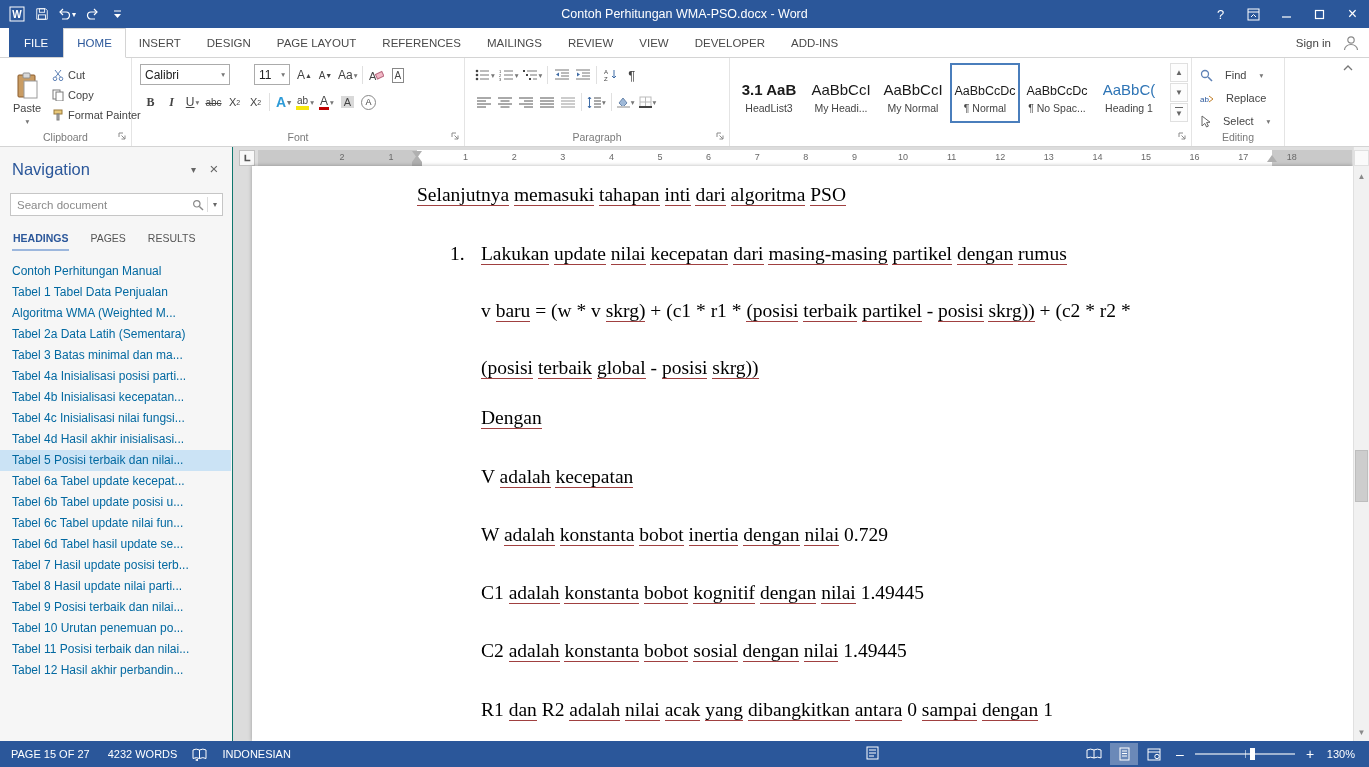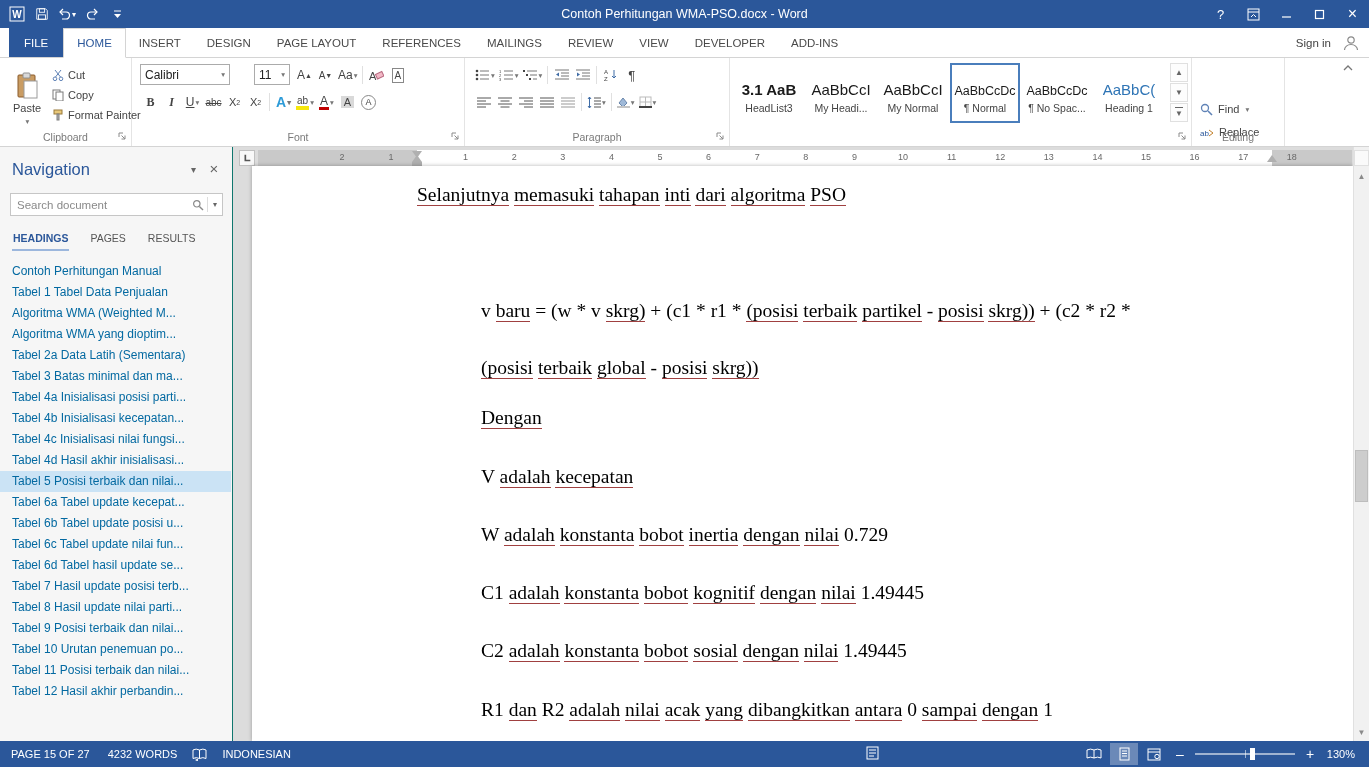--- a/index.html
+++ b/index.html
@@ -72,21 +72,21 @@
   .pv-bold { font-weight:bold; }
   .pv-small { font-size:12.5px; }
   .pv-accent { color:var(--heading-preview); }
   .sname { font-size:10.5px; color:#444; margin-top:4px; white-space:nowrap; overflow:hidden; max-width:66px; }
   .garrows { position:absolute; right:3px; top:5px; width:18px; }
   .gab { width:18px; height:19px; border:1px solid #e0e0e0; background:#fdfdfd; display:flex; align-items:center; justify-content:center; font-size:8px; color:#666; margin-bottom:1px; flex-direction:column; }
   .gab .bar { width:8px; height:1px; background:#666; margin-bottom:1px; }
 
   
   #grp-editing { left:1192px; width:93px; }
-  .erow { position:absolute; left:8px; display:flex; align-items:center; gap:5px; font-size:11px; color:#444; height:18px; white-space:nowrap;margin-top:34px; }
+  .erow { position:absolute; left:8px; display:flex; align-items:center; gap:12px; font-size:11px; color:#444; height:18px; white-space:nowrap; }
 
   .collapse-ribbon { position:absolute; right:12px; top:58px; width:18px; height:18px; display:flex; align-items:center; justify-content:center; }
 
   
   #navpane { position:absolute; top:147px; left:0; width:233px; height:594px; background:#f6f6f6; border-right:1px solid #0f766e; }
   .nav-title { position:absolute; left:12px; top:13px; font-size:16.5px; color:var(--accent); }
   .nav-opt { position:absolute; top:17px; font-size:10px; color:#666; }
   .nav-close { position:absolute; top:13px; right:10px; font-size:15px; color:#666; width:16px; text-align:center; }
   .nav-search { position:absolute; left:10px; top:46px; width:213px; height:23px; background:#fff; border:1px solid #c6c6c6; display:flex; align-items:center; }
   .nav-search input { flex:1; border:none; outline:none; background:transparent; font-size:11.5px; padding-left:6px; color:#333; font-family:"Liberation Sans", sans-serif; }
@@ -561,21 +561,20 @@
   </div>
   <div class="nav-tabs">
     <span class="ntab active">HEADINGS</span>
     <span class="ntab">PAGES</span>
     <span class="ntab">RESULTS</span>
   </div>
   <div id="nav-list">
       <div class="nitem">Contoh Perhitungan Manual</div>
       <div class="nitem">Tabel 1 Tabel Data Penjualan</div>
       <div class="nitem">Algoritma WMA (Weighted M...</div>
-      <div class="nitem">Algoritma WMA yang dioptim...</div>
       <div class="nitem">Tabel 2a Data Latih (Sementara)</div>
       <div class="nitem">Tabel 3 Batas minimal dan ma...</div>
       <div class="nitem">Tabel 4a Inisialisasi posisi parti...</div>
       <div class="nitem">Tabel 4b Inisialisasi kecepatan...</div>
       <div class="nitem">Tabel 4c Inisialisasi nilai fungsi...</div>
       <div class="nitem">Tabel 4d Hasil akhir inisialisasi...</div>
       <div class="nitem selected">Tabel 5 Posisi terbaik dan nilai...</div>
       <div class="nitem">Tabel 6a Tabel update kecepat...</div>
       <div class="nitem">Tabel 6b Tabel update posisi u...</div>
       <div class="nitem">Tabel 6c Tabel update nilai fun...</div>
@@ -619,20 +618,21 @@
         <span class="rnum" style="left: 985.2px;">17</span>
         <span class="rnum" style="left: 1033.8px;">18</span>
       </div>
     <div class="ind-first"></div>
     <div class="ind-hang"></div>
     <div class="ind-box"></div>
     <div class="ind-right"></div>
   </div>
   <div id="page">
       <div class="para" style="top: 16px; left: 165px;"><span class="w sp">Selanjutnya</span> <span class="w sp">memasuki</span> <span class="w sp">tahapan</span> <span class="w sp">inti</span> <span class="w sp">dari</span> <span class="w sp">algoritma</span> <span class="w sp">PSO</span></div>
+      <div class="para" style="top: 75px; left: 198px;"><span class="pmarker">1.</span> <span class="w sp">Lakukan</span> <span class="w sp">update</span> <span class="w sp">nilai</span> <span class="w sp">kecepatan</span> <span class="w sp">dari</span> <span class="w sp">masing-masing</span> <span class="w sp">partikel</span> <span class="w sp">dengan</span> <span class="w sp">rumus</span></div>
       <div class="para" style="top: 132px; left: 229px;"><span class="w">v</span> <span class="w sp">baru</span> <span class="w">=</span> <span class="w">(w</span> <span class="w">*</span> <span class="w">v</span> <span class="w sp">skrg)</span> <span class="w">+</span> <span class="w">(c1</span> <span class="w">*</span> <span class="w">r1</span> <span class="w">*</span> <span class="w sp">(posisi</span> <span class="w sp">terbaik</span> <span class="w sp">partikel</span> <span class="w">-</span> <span class="w sp">posisi</span> <span class="w sp">skrg))</span> <span class="w">+</span> <span class="w">(c2</span> <span class="w">*</span> <span class="w">r2</span> <span class="w">*</span></div>
       <div class="para" style="top: 189px; left: 229px;"><span class="w sp">(posisi</span> <span class="w sp">terbaik</span> <span class="w sp">global</span> <span class="w">-</span> <span class="w sp">posisi</span> <span class="w sp">skrg))</span></div>
       <div class="para" style="top: 239px; left: 229px;"><span class="w sp">Dengan</span></div>
       <div class="para" style="top: 298px; left: 229px;"><span class="w">V</span> <span class="w sp">adalah</span> <span class="w sp">kecepatan</span></div>
       <div class="para" style="top: 356px; left: 229px;"><span class="w">W</span> <span class="w sp">adalah</span> <span class="w sp">konstanta</span> <span class="w sp">bobot</span> <span class="w sp">inertia</span> <span class="w sp">dengan</span> <span class="w sp">nilai</span> <span class="w">0.729</span></div>
       <div class="para" style="top: 414px; left: 229px;"><span class="w">C1</span> <span class="w sp">adalah</span> <span class="w sp">konstanta</span> <span class="w sp">bobot</span> <span class="w sp">kognitif</span> <span class="w sp">dengan</span> <span class="w sp">nilai</span> <span class="w">1.49445</span></div>
       <div class="para" style="top: 472px; left: 229px;"><span class="w">C2</span> <span class="w sp">adalah</span> <span class="w sp">konstanta</span> <span class="w sp">bobot</span> <span class="w sp">sosial</span> <span class="w sp">dengan</span> <span class="w sp">nilai</span> <span class="w">1.49445</span></div>
       <div class="para" style="top: 531px; left: 229px;"><span class="w">R1</span> <span class="w sp">dan</span> <span class="w">R2</span> <span class="w sp">adalah</span> <span class="w sp">nilai</span> <span class="w sp">acak</span> <span class="w sp">yang</span> <span class="w sp">dibangkitkan</span> <span class="w sp">antara</span> <span class="w">0</span> <span class="w sp">sampai</span> <span class="w sp">dengan</span> <span class="w">1</span></div>
     </div>
   <div id="vscroll">

